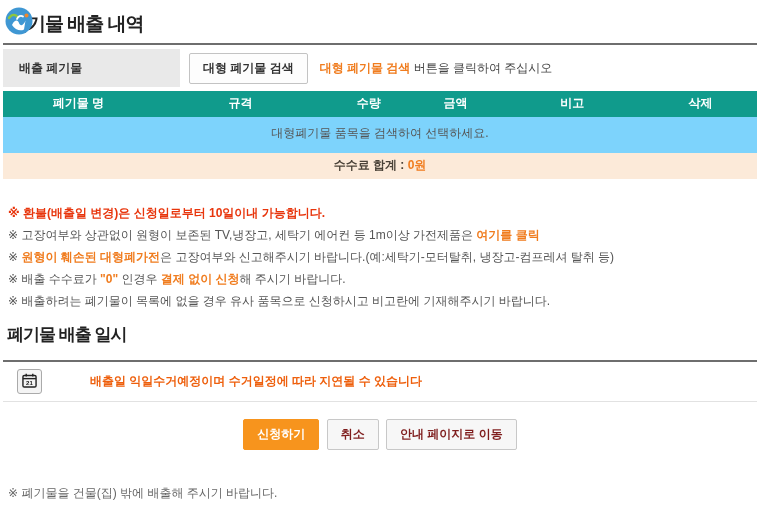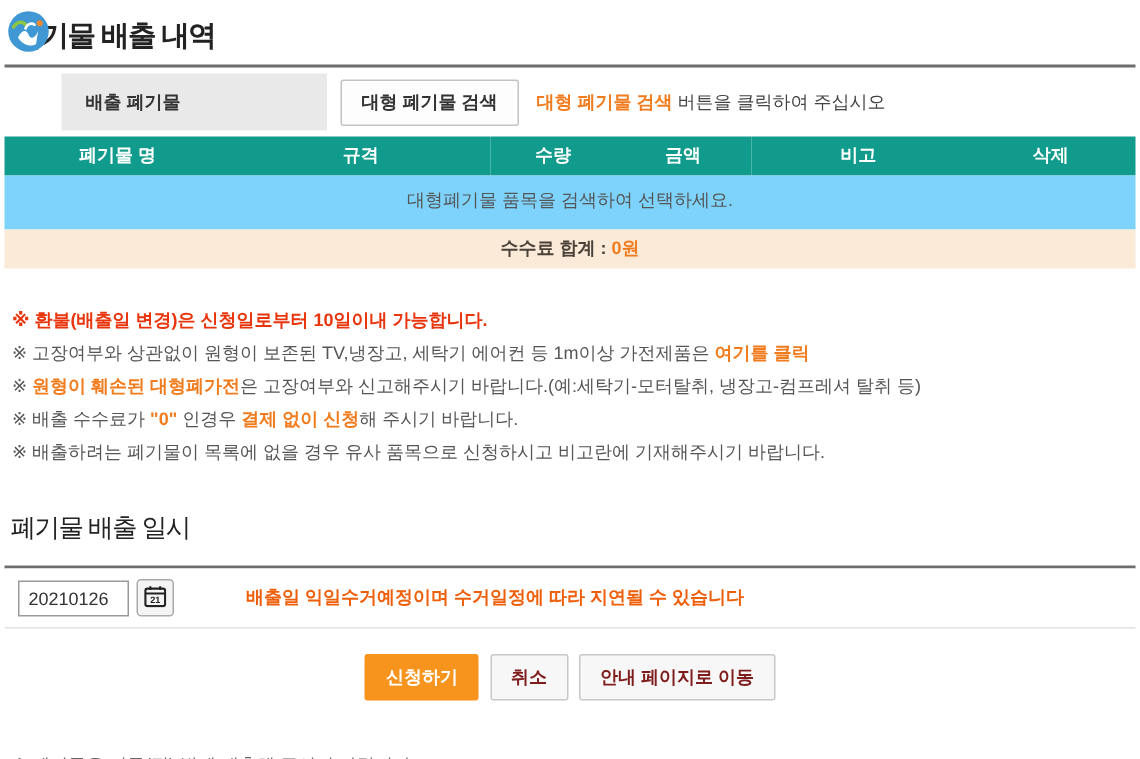--- a/index.html
+++ b/index.html
@@ -52,21 +52,21 @@
     background: #fcead9; text-align: center; padding: 4px 0 5px;
     color: #4a4238; font-weight: bold;
   }
 
   
   .notes { margin-top: 23px; padding-left: 5px; line-height: 22px; color: #555; }
   .note-red { color: #e8350c; font-weight: bold; }
 
   
   .section-title {
-    margin: 28px 0 0 4px; font-size: 17px; font-weight: normal; color: #222;
+    margin: 11px 0 0 4px; font-size: 17px; font-weight: bold; color: #222;
     letter-spacing: -1px;
   }
   .rule2 { height: 2px; background: #6e6e6e; margin-top: 14px; }
   .date-row { border-bottom: 1px solid #e2e2e2; min-height: 40px; }
   .date-input {
     width: 74px; height: 24px; border: 1px solid #999; padding: 2px 6px;
     font-family: inherit; font-size: 12px; color: #333;
   }
   .cal-btn {
     width: 25px; height: 25px; margin-left: 5px; border: 1px solid #aaa;
@@ -100,21 +100,21 @@
         <path d="M7 18 C10 12, 13 13, 14 16 C15 19, 18 19.5, 20.5 13.5 L19 22.5 C15.5 24.5, 10 23, 7 18 Z" fill="#ffffff"></path>
         <path d="M12 12 C13 9, 16 8, 18 9.5" stroke="#ffffff" stroke-width="1.8" fill="none" stroke-linecap="round"></path>
         <circle cx="21.5" cy="8.5" r="2" fill="#f0882d"></circle>
       </svg>
     </span>
     <h1 class="page-title">폐기물 배출 내역</h1>
   </div>
 
   <div class="rule"></div>
 
-  <div class="form-row row-gap" style="margin-top:4px;margin-left:38px;">
+  <div class="form-row row-gap" style="margin-top:4px;">
     <div class="label-cell">배출 폐기물</div>
     <div class="control-cell">
       <button class="search-btn">대형 폐기물 검색</button>
       <span class="hint"><span class="orange-bold">대형 폐기물 검색</span><span> 버튼을 클릭하여 주십시오</span></span>
     </div>
   </div>
 
   <table class="waste">
     <colgroup>
       <col style="width:20%">
@@ -149,21 +149,20 @@
     <div><span>※ </span><span class="orange-bold">원형이 훼손된 대형폐가전</span><span>은 고장여부와 신고해주시기 바랍니다.(예:세탁기-모터탈취, 냉장고-컴프레셔 탈취 등)</span></div>
     <div><span>※ 배출 수수료가 </span><span class="orange-bold">"0"</span><span> 인경우 </span><span class="orange-bold">결제 없이 신청</span><span>해 주시기 바랍니다.</span></div>
     <div>※ 배출하려는 폐기물이 목록에 없을 경우 유사 품목으로 신청하시고 비고란에 기재해주시기 바랍니다.</div>
   </div>
 
   <h2 class="section-title">폐기물 배출 일시</h2>
   <div class="rule2"></div>
 
   <div class="form-row date-row">
     <div class="control-cell">
-      <input class="date-input" type="text" value="20210126" style="">
       <button class="cal-btn">
         <span>
           <svg width="15" height="15" viewBox="0 0 16 16">
             <rect x="1" y="2.6" width="14" height="12.4" rx="1.5" fill="none" stroke="#222" stroke-width="1.5"></rect>
             <line x1="1" y1="6" x2="15" y2="6" stroke="#222" stroke-width="1.5"></line>
             <line x1="4.5" y1="0.8" x2="4.5" y2="3.6" stroke="#222" stroke-width="1.5"></line>
             <line x1="11.5" y1="0.8" x2="11.5" y2="3.6" stroke="#222" stroke-width="1.5"></line>
             <text x="8" y="12.8" font-size="6.5" text-anchor="middle" fill="#222" font-weight="bold" font-family="Liberation Sans, sans-serif">21</text>
           </svg>
         </span>

